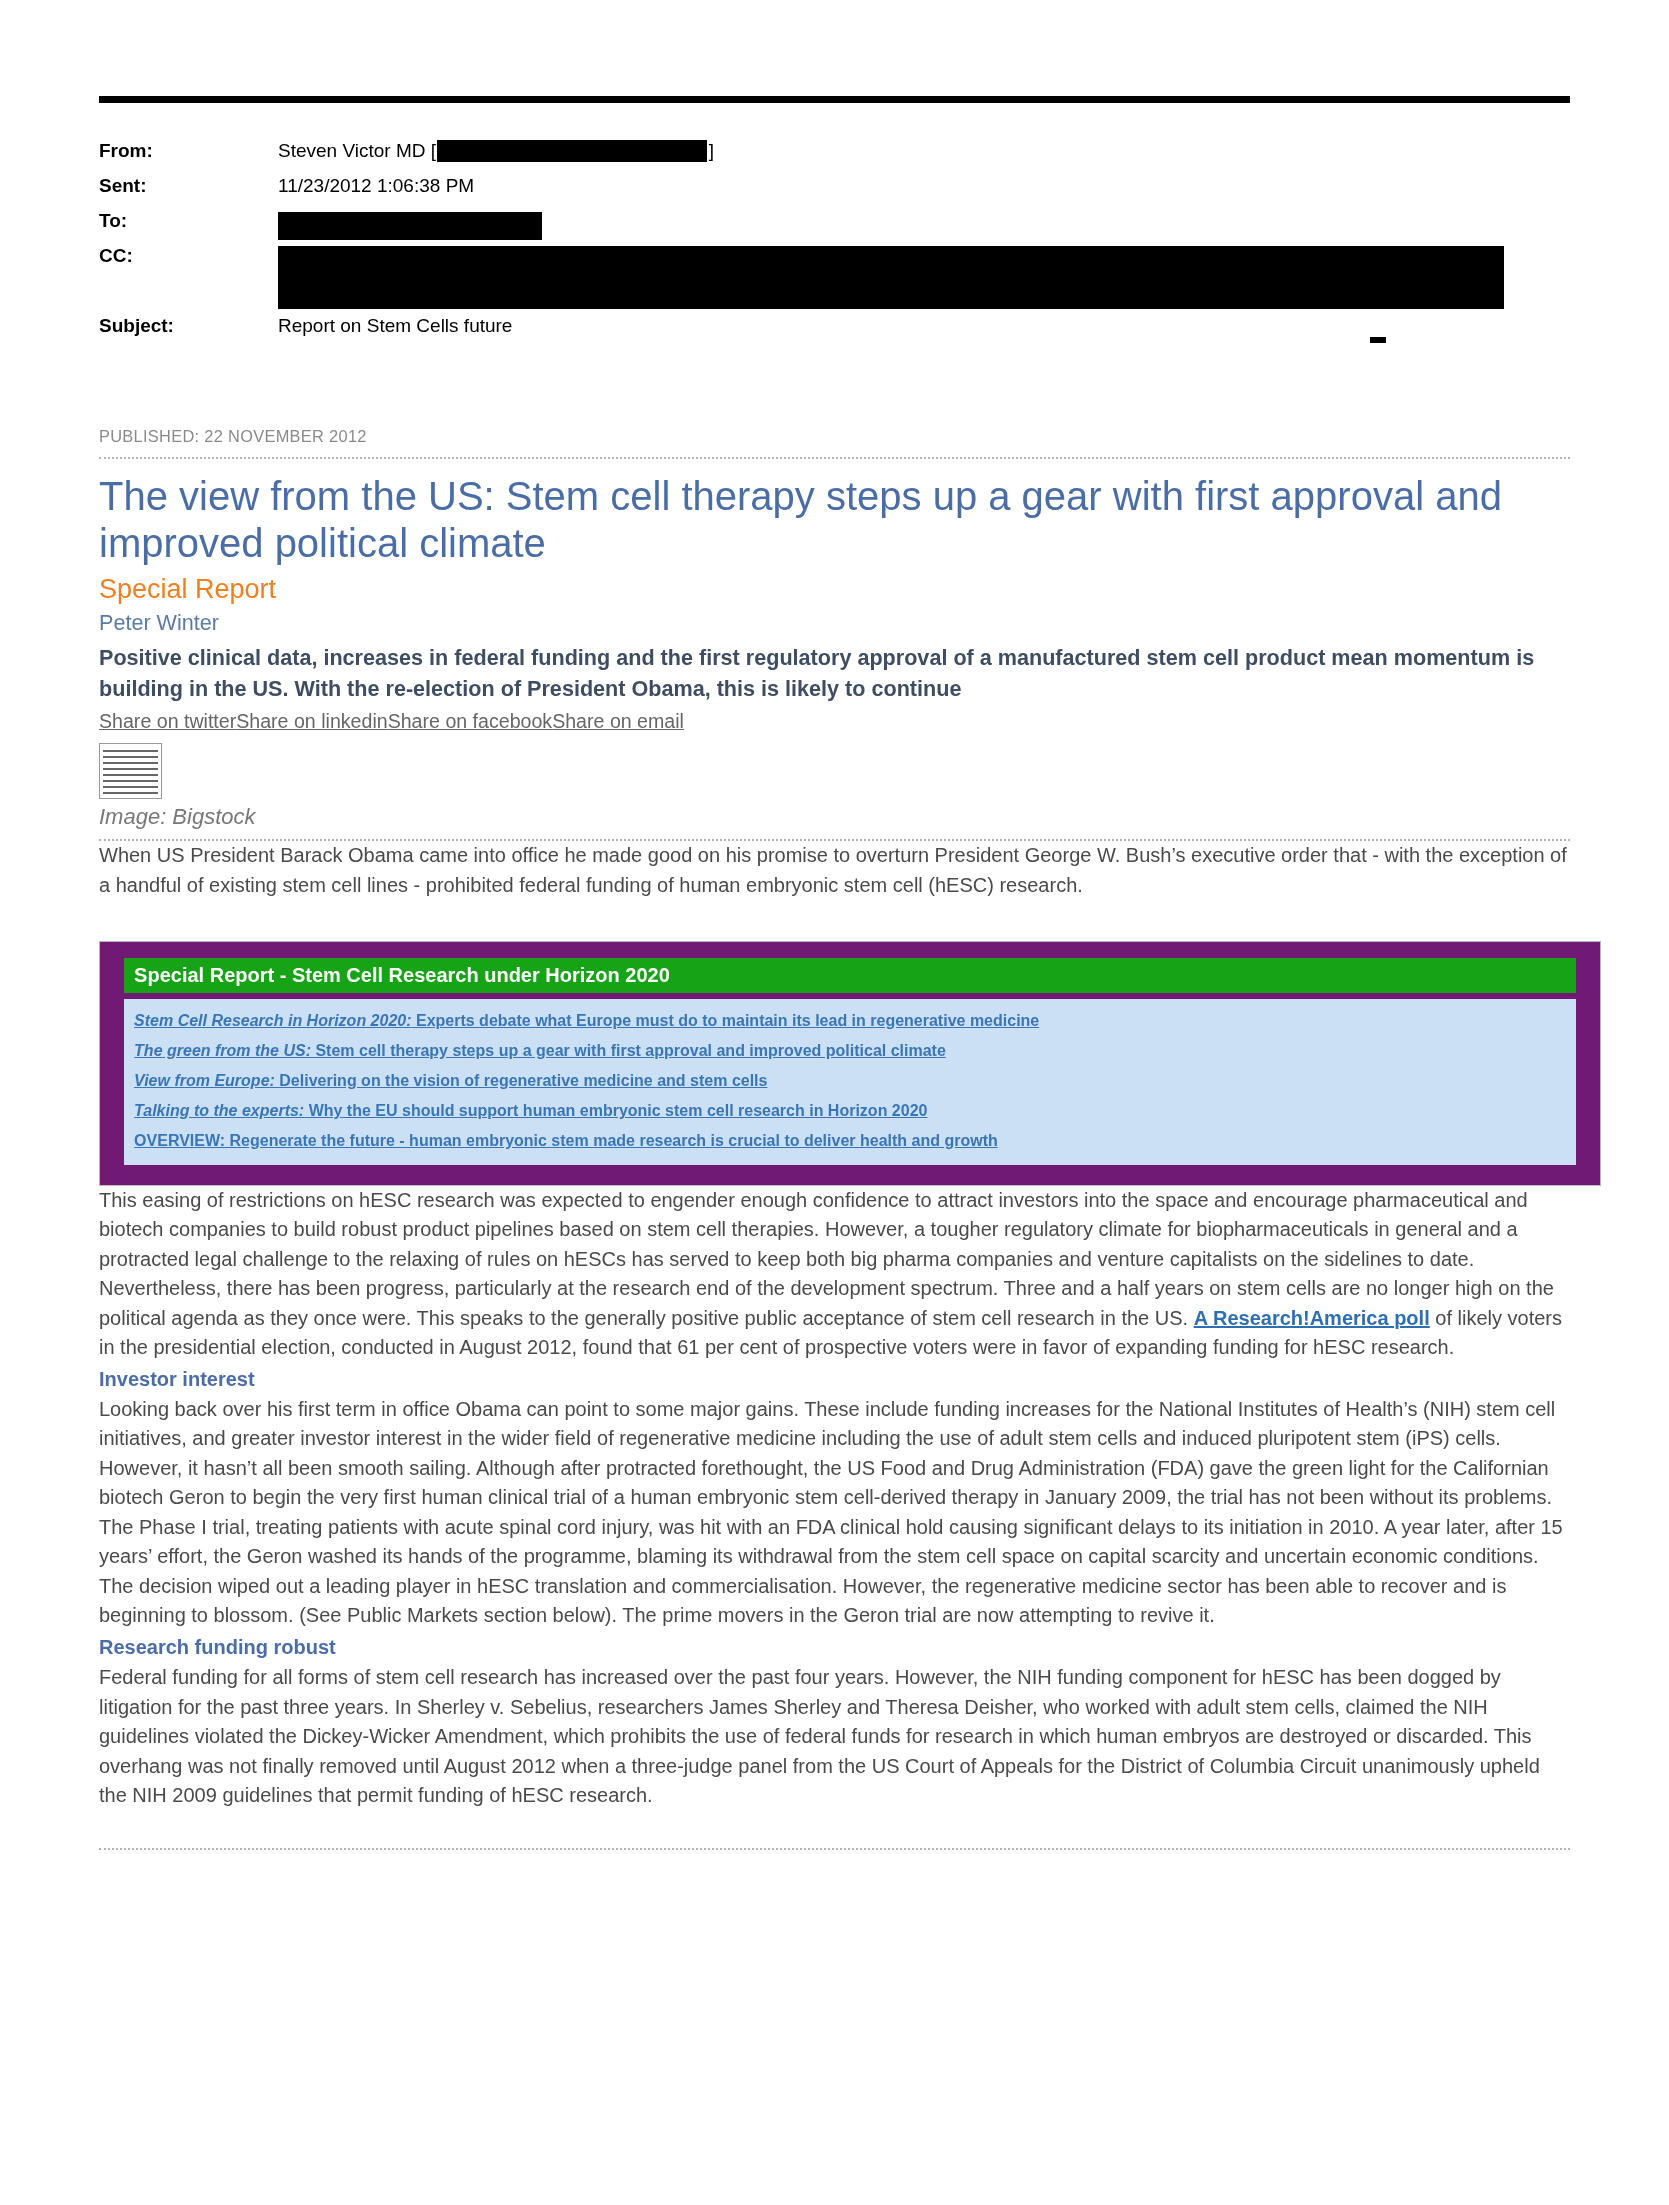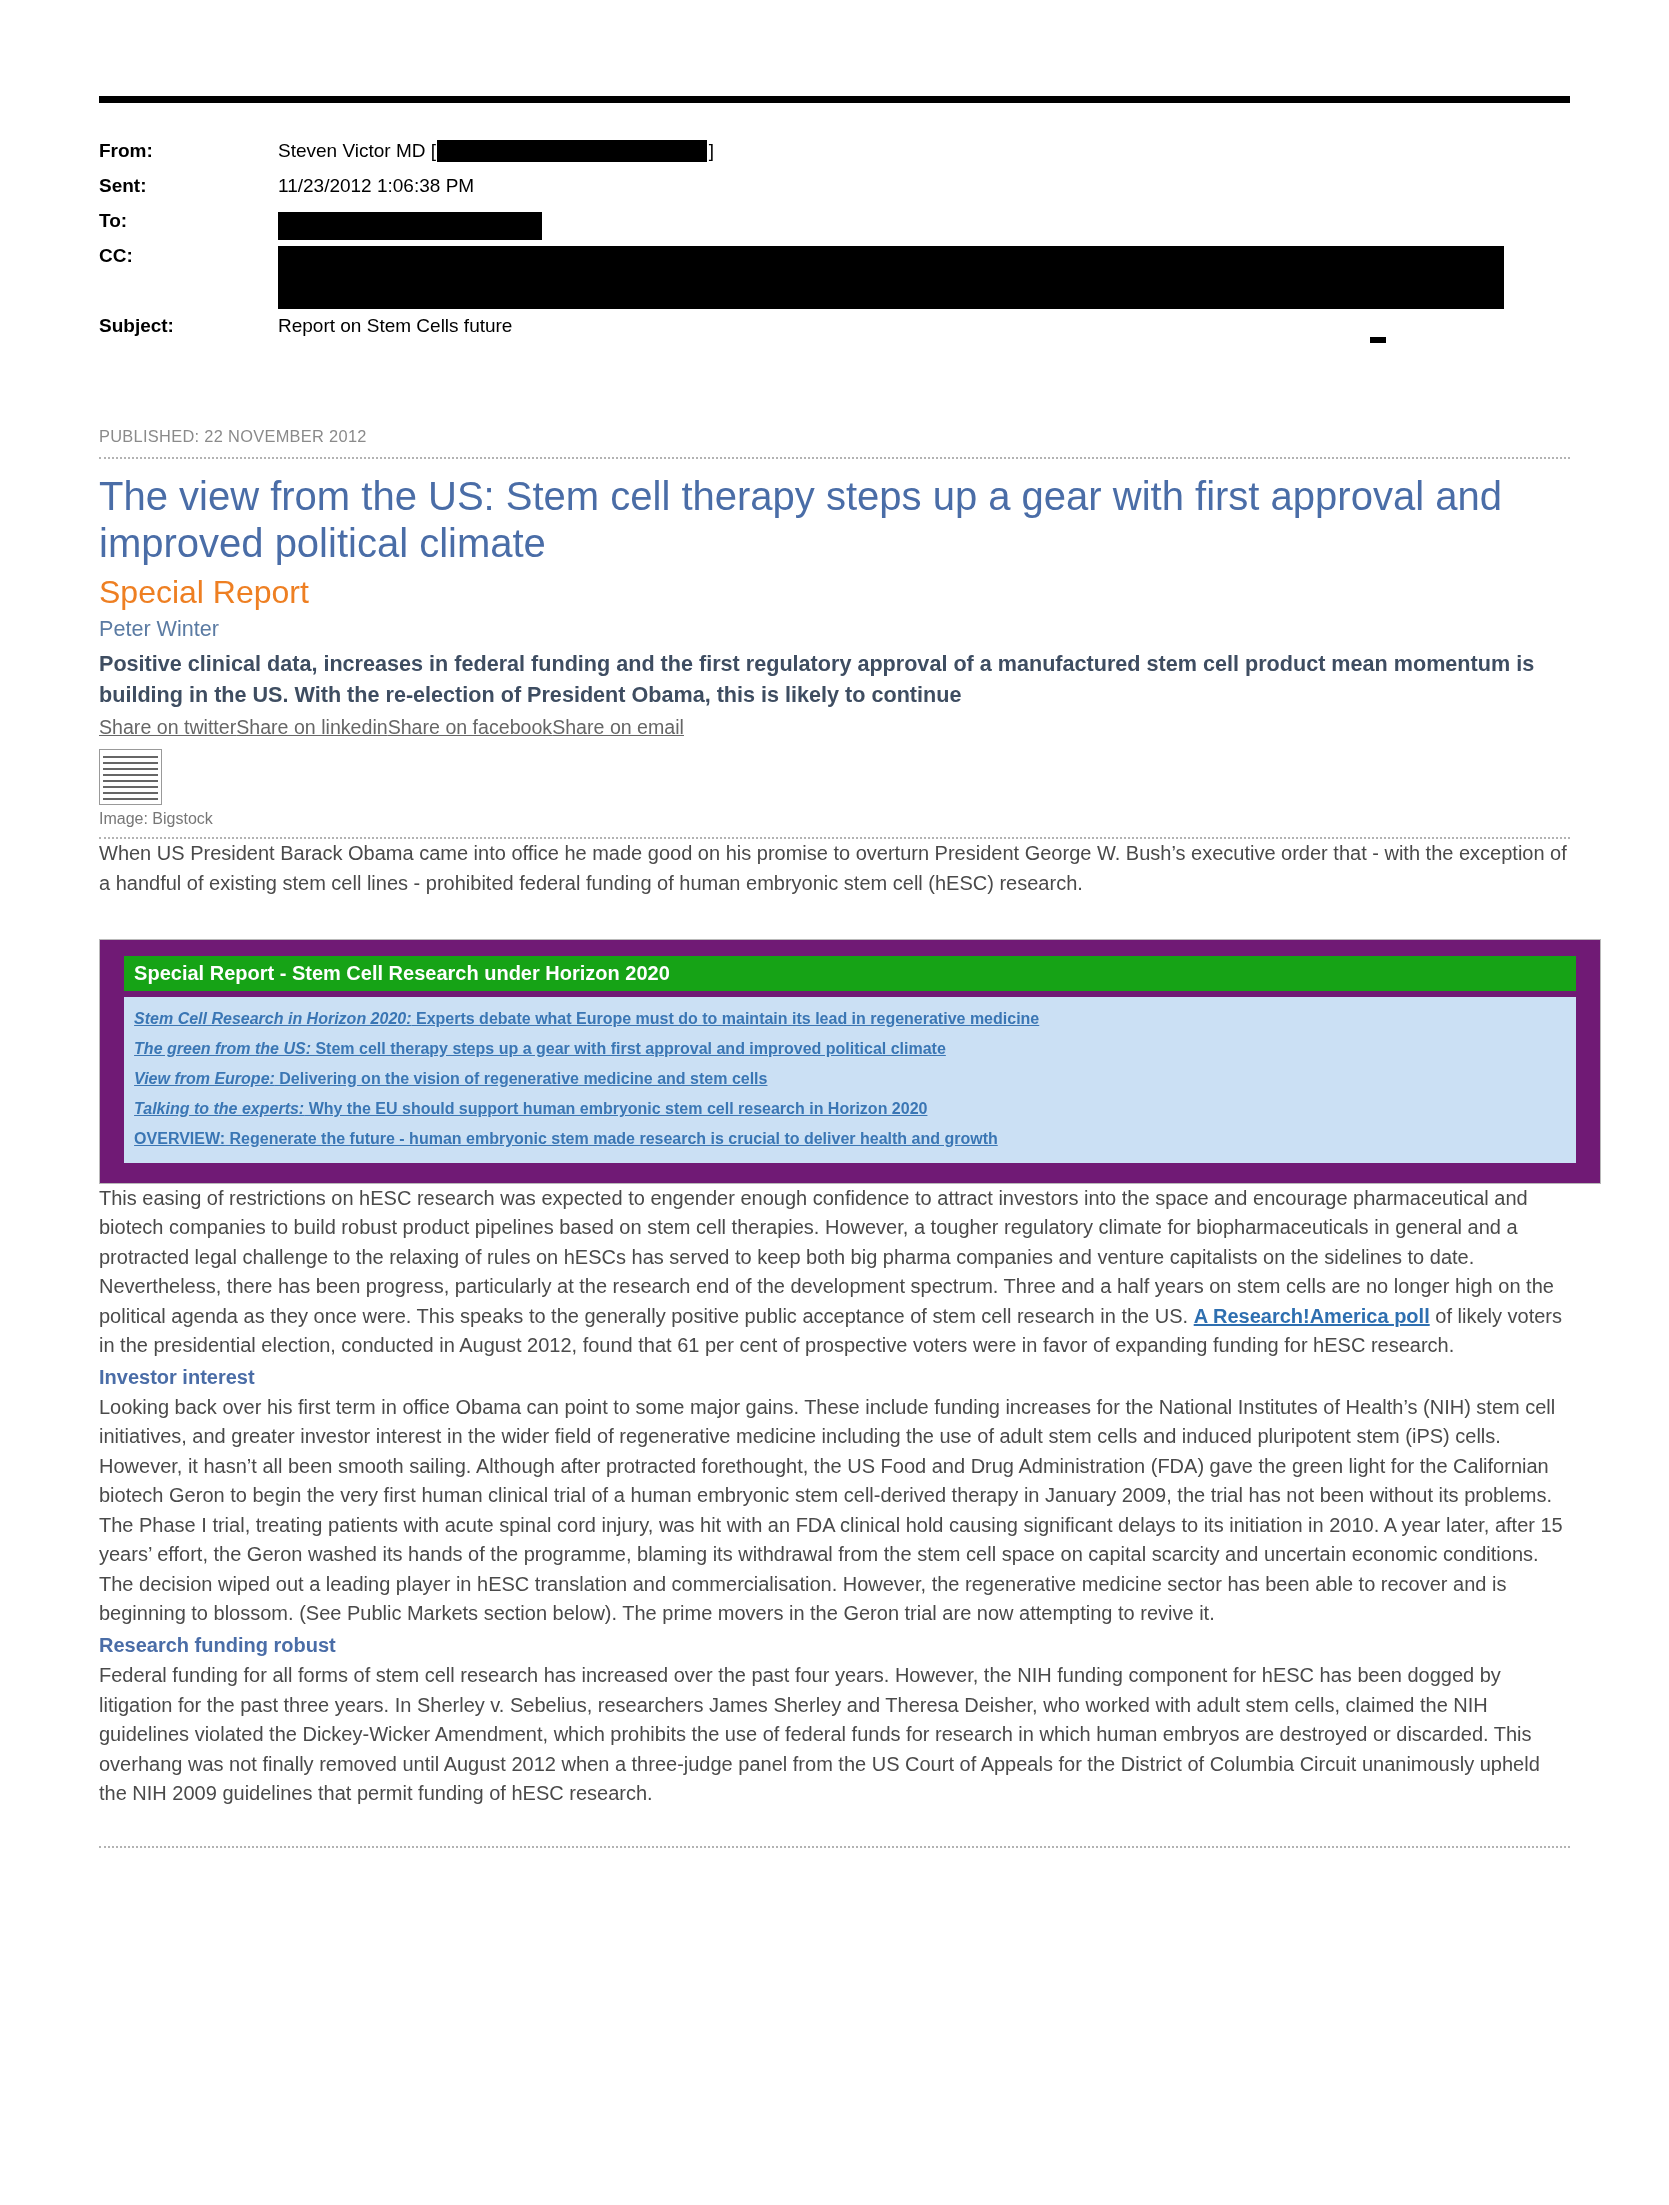--- a/index.html
+++ b/index.html
@@ -28,30 +28,30 @@
   .subject-row { margin-top: 6.5px; }
   .dash-mark { position: absolute; left: 1370px; top: 337px; width: 16.4px; height: 5.9px; background: #000; }
 
   
   .published { margin-top: 77px; font-size: 16.4px; color: #8a8a8a; letter-spacing: 0.3px; }
 
   .dotted { border-top: 2px dotted #b3b3b3; height: 0; margin-top: 10.5px; }
 
   
   .title { margin-top: 14.4px; font-size: 40px; line-height: 47px; color: #4a6da7; font-weight: 400; }
-  .kicker { margin-top: 6.5px; font-size: 32px; color: #ee7f22; }
+  .kicker { margin-top: 6.5px; font-size: 27px; color: #ee7f22; }
   .author { margin-top: 5.2px; font-size: 21.6px; color: #5b7ba3; }
   .standfirst { margin-top: 6.5px; font-size: 21.6px; line-height: 31px; font-weight: bold; color: #3e4d61; }
   .share-row { margin-top: 5.2px; font-size: 19.6px; }
   .share-row a { color: #666666; text-decoration: underline; cursor: pointer; }
 
   .thumb { margin-top: 10.5px; width: 63px; height: 56px; border: 0.7px solid #999;
            background: repeating-linear-gradient(180deg, #666 0 2px, #fff 2px 5.9px);
            background-clip: content-box; padding: 2.6px; box-sizing: border-box; }
-  .caption { margin-top: 5.2px; font-size: 16px; color: #777777; }
+  .caption { margin-top: 5.2px; font-size: 22px; color: #777777; font-style: italic; }
   .dotted-2 { margin-top: 9.2px; }
 
   
   .body-text p { margin: 0; font-size: 20px; line-height: 29.5px; color: #4a4a4a; }
   .intro { margin-top: 26px; }
   .after-box { margin-top: 38px; }
   .inline-link { color: #2e6fb0; font-weight: bold; text-decoration: underline; cursor: pointer; }
   .section-heading { margin: 1.3px 0 0 0; font-size: 20px; line-height: 31px; font-weight: bold; color: #4a6da7; }
 
   

